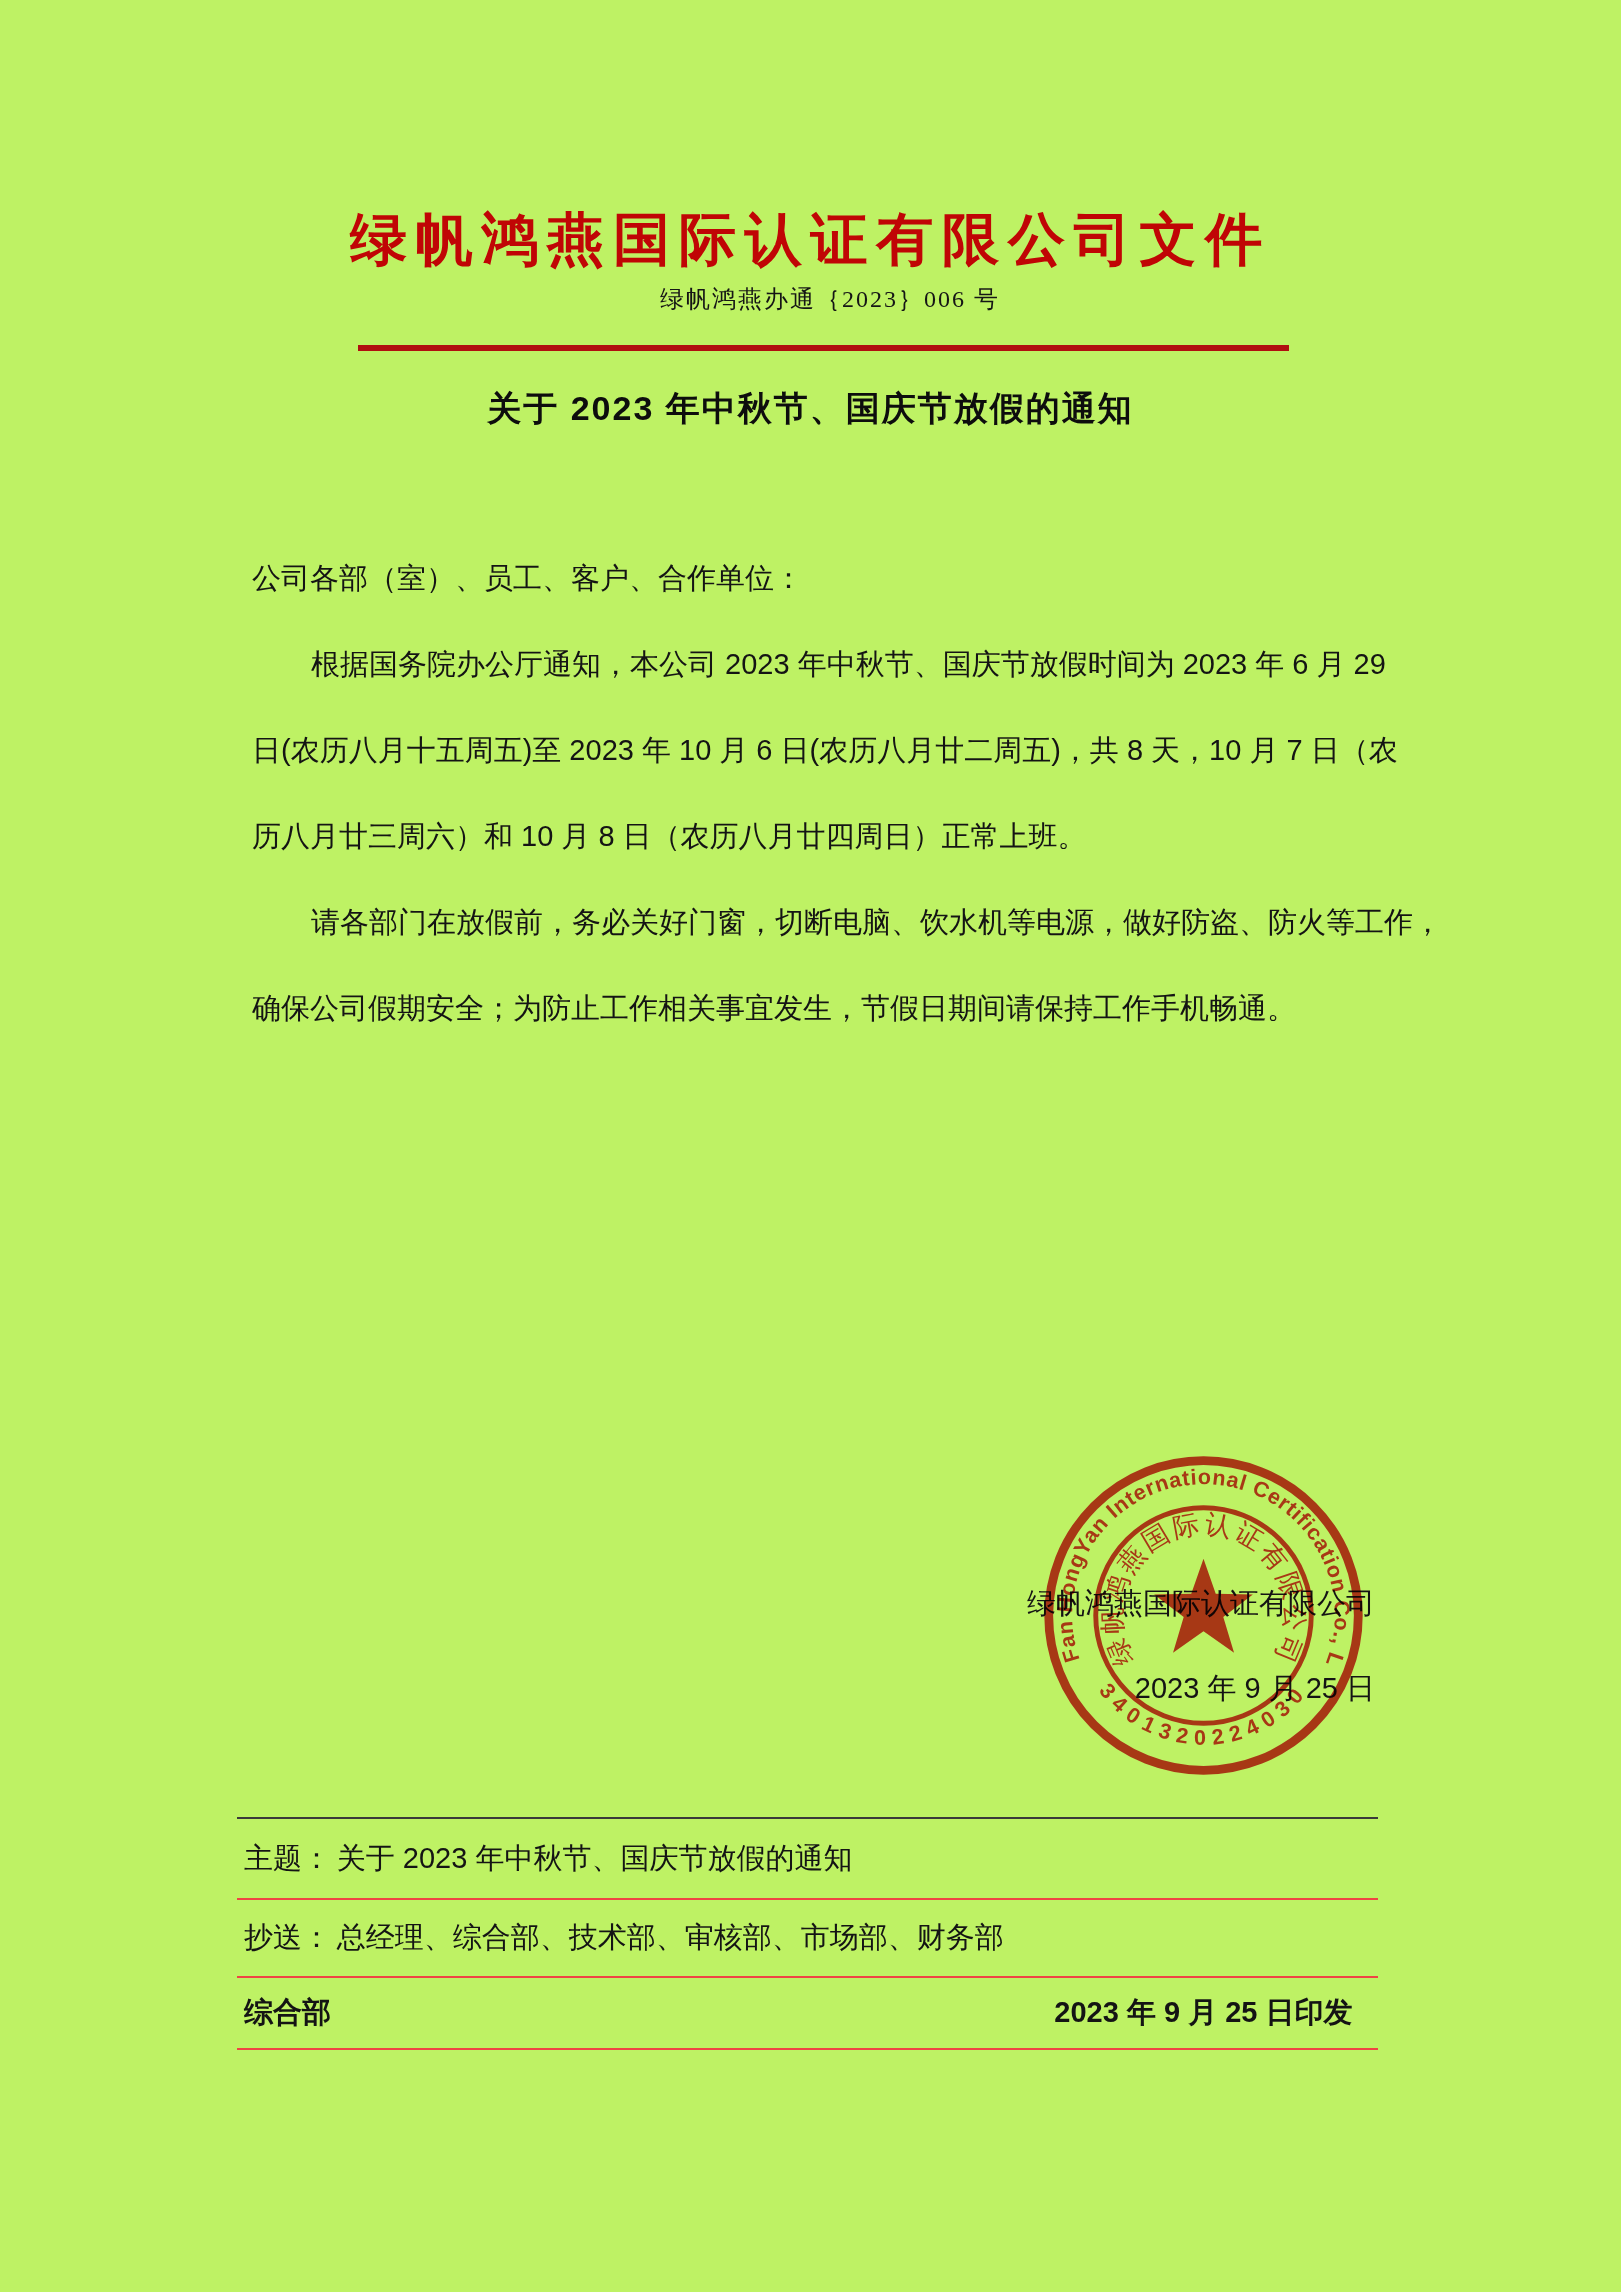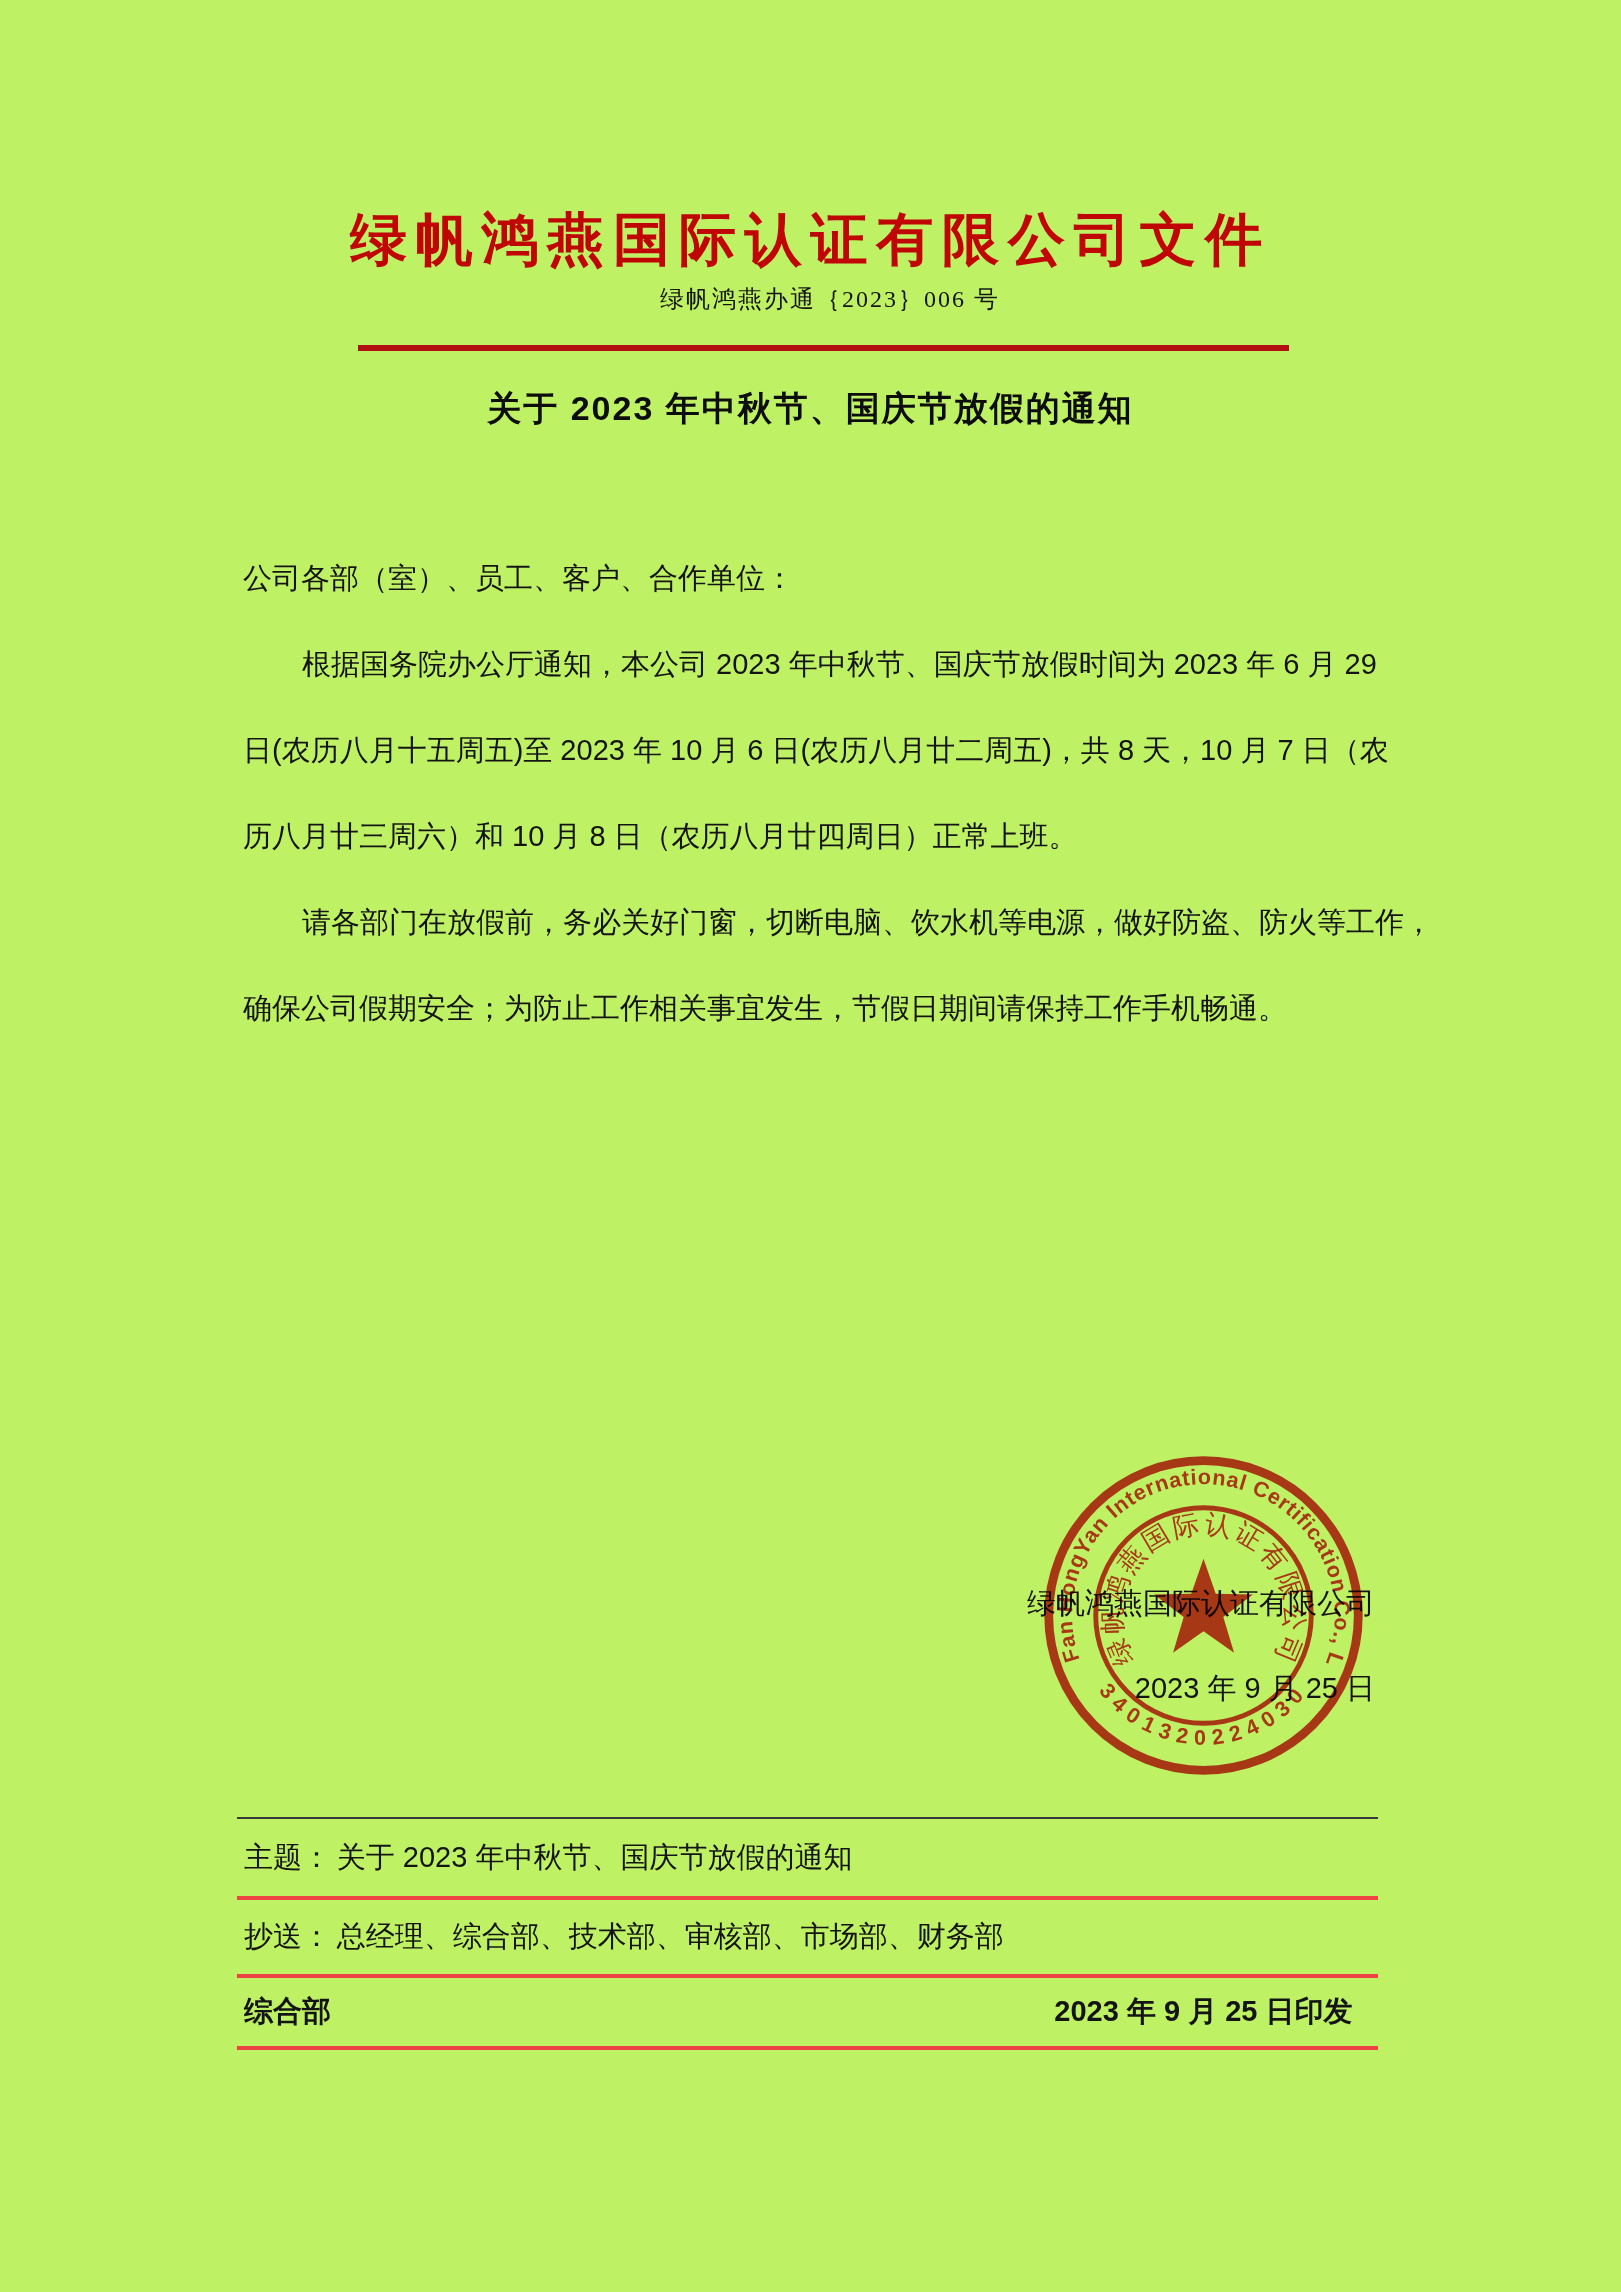--- a/index.html
+++ b/index.html
@@ -52,21 +52,21 @@
     color: #0d0d0d;
     white-space: nowrap;
   }
   .body-block {
     position: absolute;
     top: 535px; left: 243px; right: 243px;
     font-size: 29px;
     line-height: 86px;
     color: #141414;
   }
-  .body-line { white-space: nowrap; }
+  .body-line { white-space: nowrap; margin-left: 9px; }
   .body-line.indent { padding-left: 59px; }
   .sig-company {
     position: absolute;
     top: 1584px; right: 246px;
     font-size: 29px;
     color: #141414;
     white-space: nowrap;
   }
   .sig-date {
     position: absolute;
@@ -93,21 +93,21 @@
     position: absolute;
     top: 1817px; left: 237px;
     width: 1141px;
     border-top: 2px solid #3a3a3a;
     font-size: 29px;
     color: #141414;
   }
   .f-row {
     display: flex;
     align-items: center;
-    border-bottom: 4px solid #ef4444;
+    border-bottom: 2px solid #ef4444;
     padding-left: 6.9px;
     white-space: nowrap;
   }
   .f-row.r1 { height: 81px; }
   .f-row.r2 { height: 78px; }
   .f-row.r3 { height: 72px; justify-content: space-between; padding-right: 25.5px; font-weight: bold; }
   .f-label { margin-right: 5.9px; }
 </style>
 </head>
 <body>

